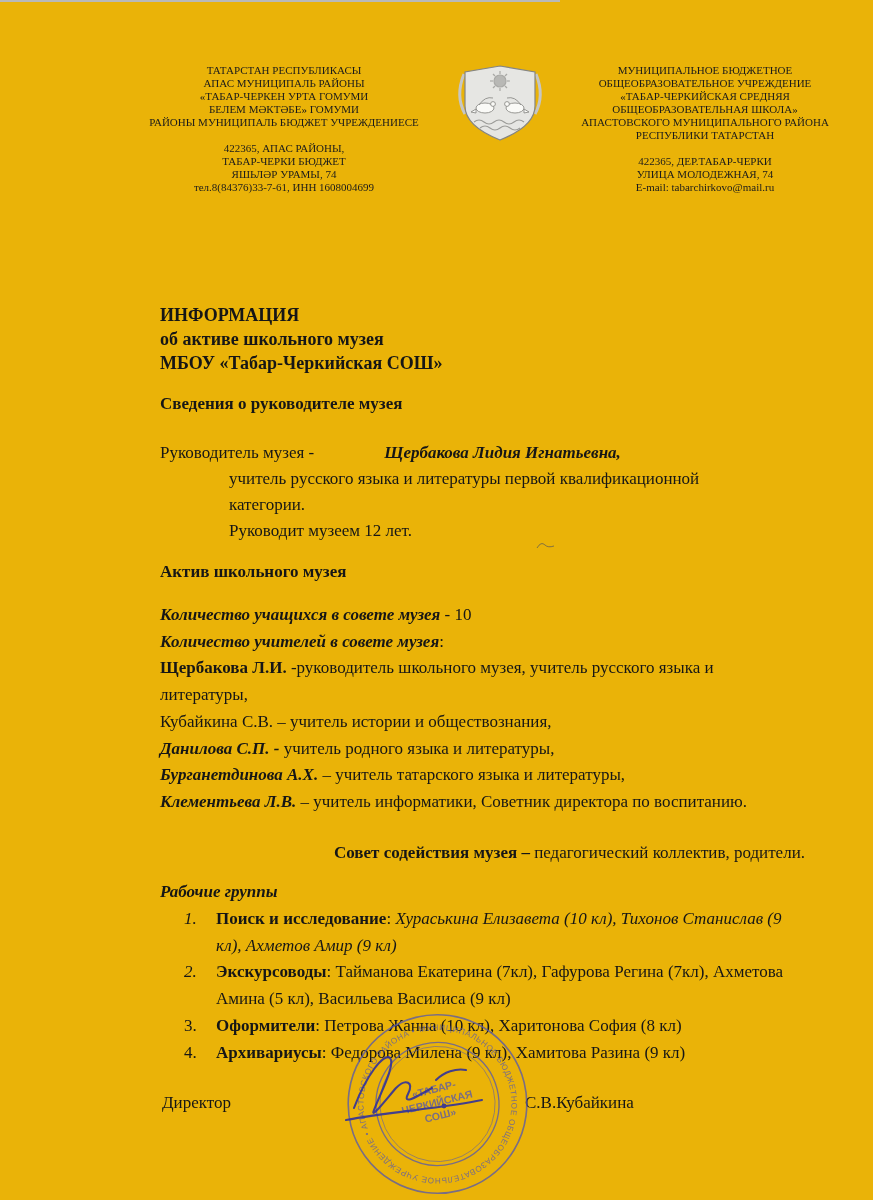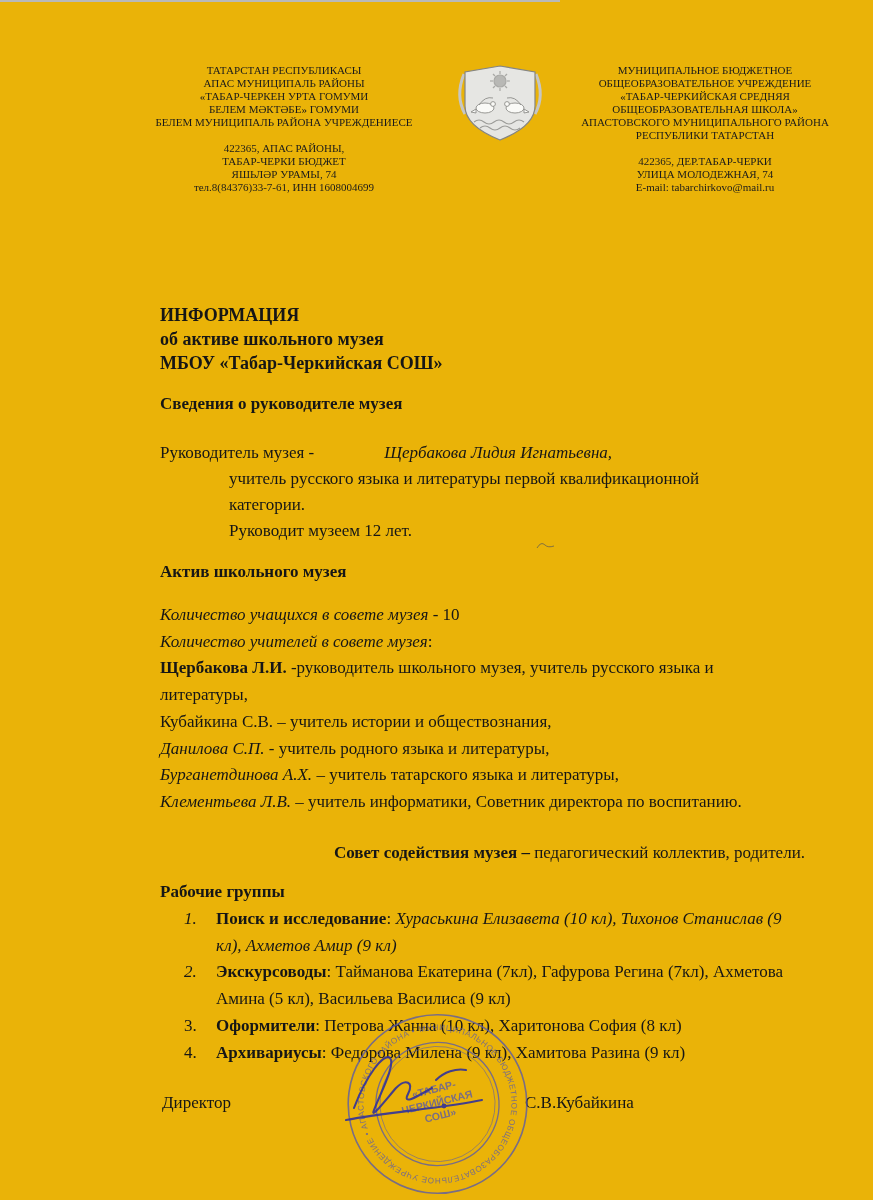--- a/index.html
+++ b/index.html
@@ -33,32 +33,32 @@
   .hdr-right { top: 64px; left: 552px; width: 306px; }
   .hline { white-space: nowrap; }
   .hdr-gap { height: 13px; }
   .emblem { position: absolute; top: 60px; left: 452px; width: 96px; height: 88px; }
 
   
   .col { position: absolute; left: 160px; width: 645px; }
   .center { text-align: left; }
   .b  { font-weight: bold; }
   .it { font-style: italic; }
-  .bi { font-weight: normal; font-style: italic; }
+  .bi { font-weight: bold; font-style: italic; }
   .body-text { font-size: 17px; line-height: 26px; }
 
   .title-block { top: 303px; font-size: 18px; line-height: 24px; font-weight: bold; }
   .sec-head1   { top: 394px; font-size: 17px; font-weight: bold; }
   .head-para   { top: 440px; }
   .head-para .indent { margin-left: 69px; width: 545px; }
   .name-gap { margin-left: 70px; }
   .sec-head2   { top: 559px; }
   .active-block { top: 602px; line-height: 26.7px; width: 590px; }
   .council-line { top: 840px; text-align: right; }
-  .groups-head  { top: 879px; }
+  .groups-head  { top: 879px; font-style: italic; }
   .groups       { top: 906px; line-height: 26.7px; }
   .gitem { display: flex; }
   .gnum  { flex: 0 0 32px; margin-left: 24px; }
   .gtext { flex: 1; max-width: 578px; }
 
   .signoff { top: 1090px; height: 30px; }
   .signoff-role { position: absolute; left: 2px; }
   .signoff-name { position: absolute; left: 365px; }
 
   
@@ -88,21 +88,21 @@
 <body>
 
 <div class="page">
   <div class="scan-edge"></div>
 
   <div class="hdr-block hdr-left">
     <div class="hline">ТАТАРСТАН РЕСПУБЛИКАСЫ</div>
     <div class="hline">АПАС  МУНИЦИПАЛЬ РАЙОНЫ</div>
     <div class="hline">«ТАБАР-ЧЕРКЕН УРТА ГОМУМИ</div>
     <div class="hline">БЕЛЕМ  МӘКТӘБЕ» ГОМУМИ</div>
-    <div class="hline">БЕЛЕМ МУНИЦИПАЛЬ РАЙОНА УЧРЕЖДЕНИЕСЕ</div>
+    <div class="hline">РАЙОНЫ МУНИЦИПАЛЬ БЮДЖЕТ УЧРЕЖДЕНИЕСЕ</div>
     <div class="hdr-gap"></div>
     <div class="hline">422365, АПАС РАЙОНЫ,</div>
     <div class="hline">ТАБАР-ЧЕРКИ БЮДЖЕТ</div>
     <div class="hline">ЯШЬЛӘР УРАМЫ, 74</div>
     <div class="hline">тел.8(84376)33-7-61,  ИНН 1608004699</div>
   </div>
 
   <svg class="emblem" viewBox="0 0 96 88">
     <path d="M12,14 q-9,22 1,40" fill="none" stroke="#c6c6c4" stroke-width="3"></path>
     <path d="M84,14 q9,22 -1,40" fill="none" stroke="#c6c6c4" stroke-width="3"></path>

